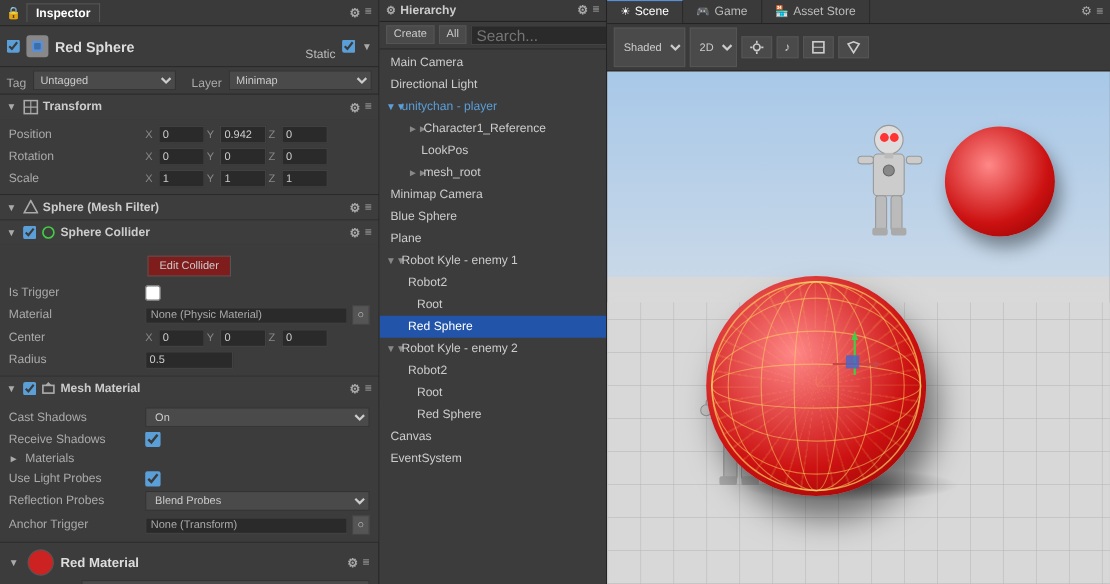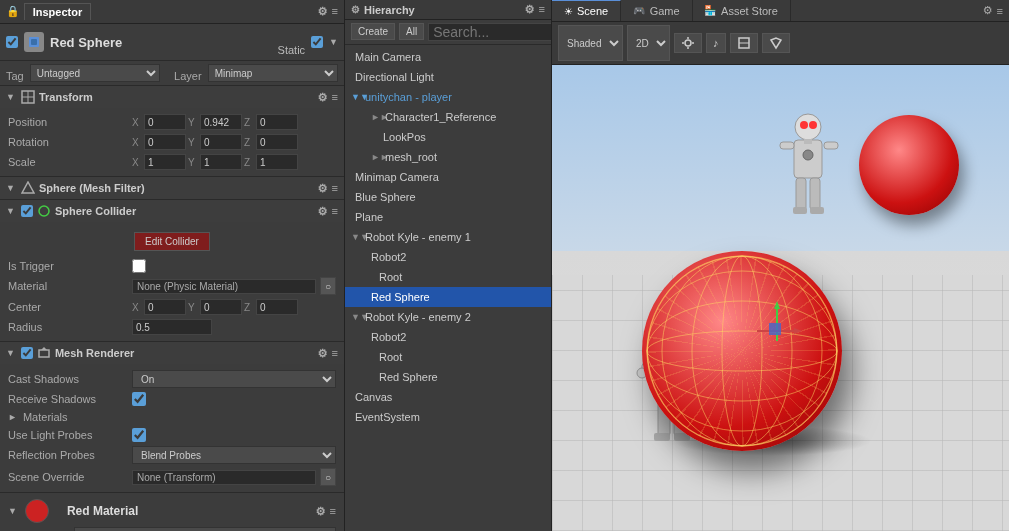--- a/index.html
+++ b/index.html
@@ -224,21 +224,21 @@
     .material-header {
       display: flex; align-items: center; gap: 6px;
       font-weight: bold;
     }
     .material-swatch {
       width: 24px; height: 24px;
       background: #cc2222;
       border-radius: 50%;
       border: 1px solid #555;
     }
-    .material-name { color: #ddd; font-size: 12px; margin-left: 12px; }
+    .material-name { color: #ddd; font-size: 12px; }
     .material-settings { margin-left: auto; display: flex; gap: 4px; color: #aaa; }
 
     .shader-row {
       display: flex; align-items: center; gap: 6px; margin-top: 4px;
     }
     .shader-label { color: #aaa; width: 60px; }
     .shader-value {
       background: #4a4a4a;
       border: 1px solid #333;
       color: #ccc;
@@ -675,21 +675,21 @@
     <div class="component">
       <div class="component-header">
         <span class="foldout">▼</span>
         <input type="checkbox" class="comp-checkbox check-field" checked="" style="">
         <span class="comp-icon">
           <svg width="14" height="14" viewBox="0 0 14 14">
             <rect x="2" y="4" width="10" height="7" fill="none" stroke="#aaa" stroke-width="1.5"></rect>
             <polygon points="4,4 10,4 7,1" fill="#aaa"></polygon>
           </svg>
         </span>
-        <span>Mesh Renderer</span>
+        <span>Mesh Material</span>
         <span class="comp-settings">
           <span style="cursor:pointer;">⚙</span>
           <span style="cursor:pointer;">≡</span>
         </span>
       </div>
       <div class="component-body">
 
         <div class="prop-row">
           <span class="prop-label">Cast Shadows</span>
           <select class="dropdown-field" style="width:120px;">
@@ -713,21 +713,21 @@
         </div>
 
         <div class="prop-row">
           <span class="prop-label">Reflection Probes</span>
           <select class="dropdown-field" style="width:120px;">
             <option>Blend Probes</option>
           </select>
         </div>
 
         <div class="prop-row">
-          <span class="prop-label">Scene Override</span>
+          <span class="prop-label">Anchor Trigger</span>
           <div class="prop-value">
             <span style="flex:1;background:#2a2a2a;border:1px solid #444;padding:1px 4px;font-size:10px;color:#aaa;">None (Transform)</span>
             <span class="object-field-btn">○</span>
           </div>
         </div>
       </div>
     </div>
 
     <div class="material-section">
       <div class="material-header">

